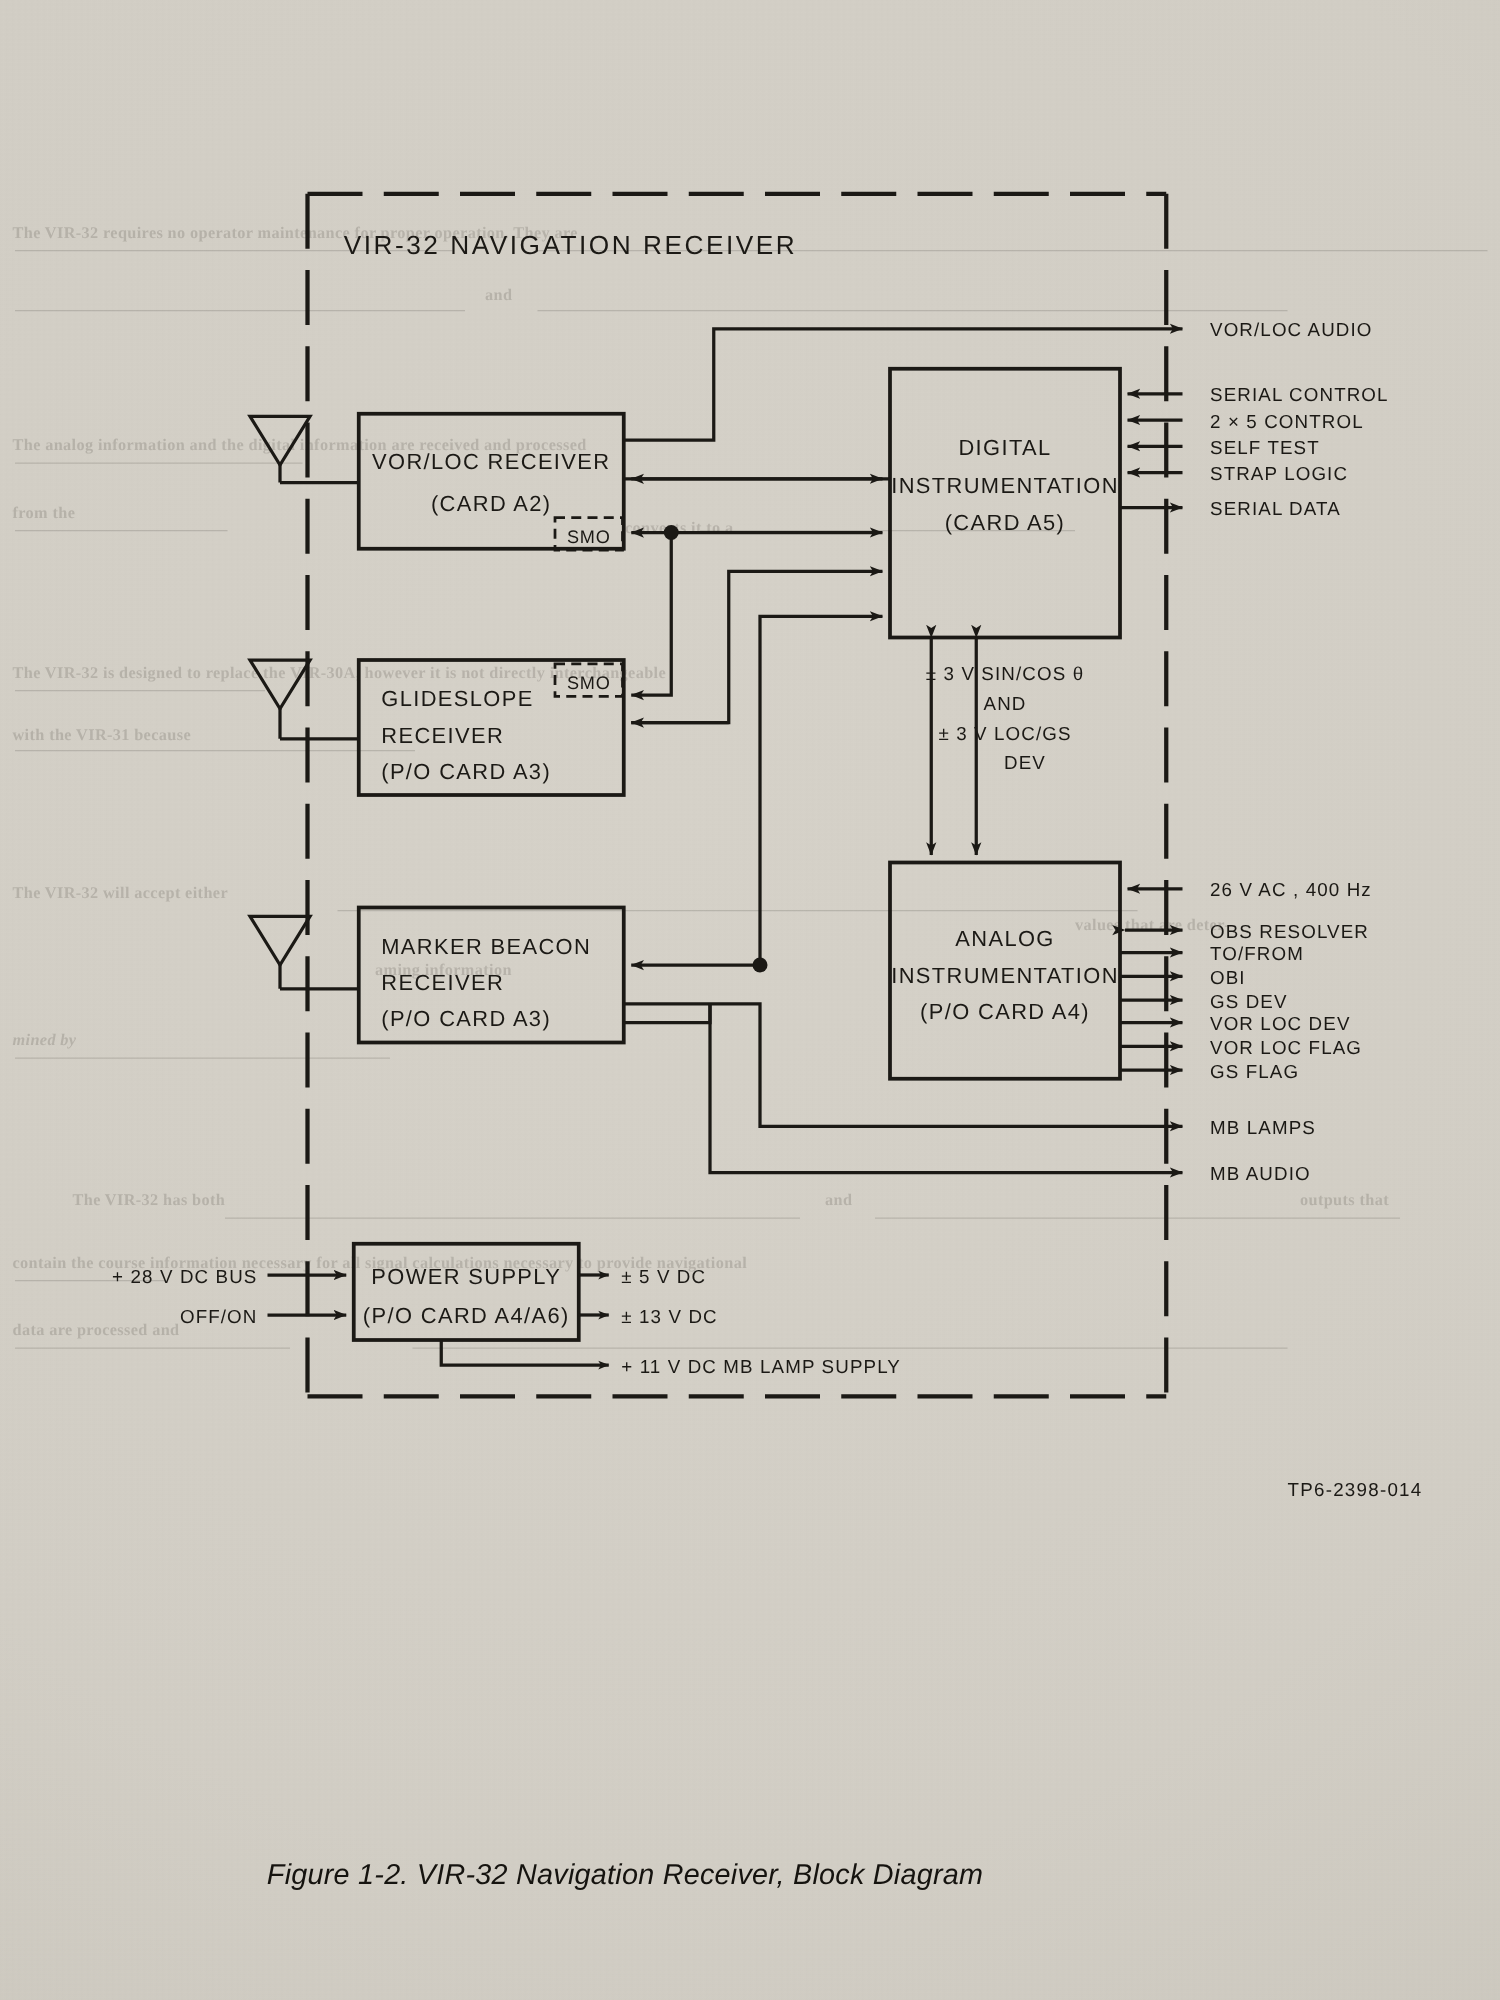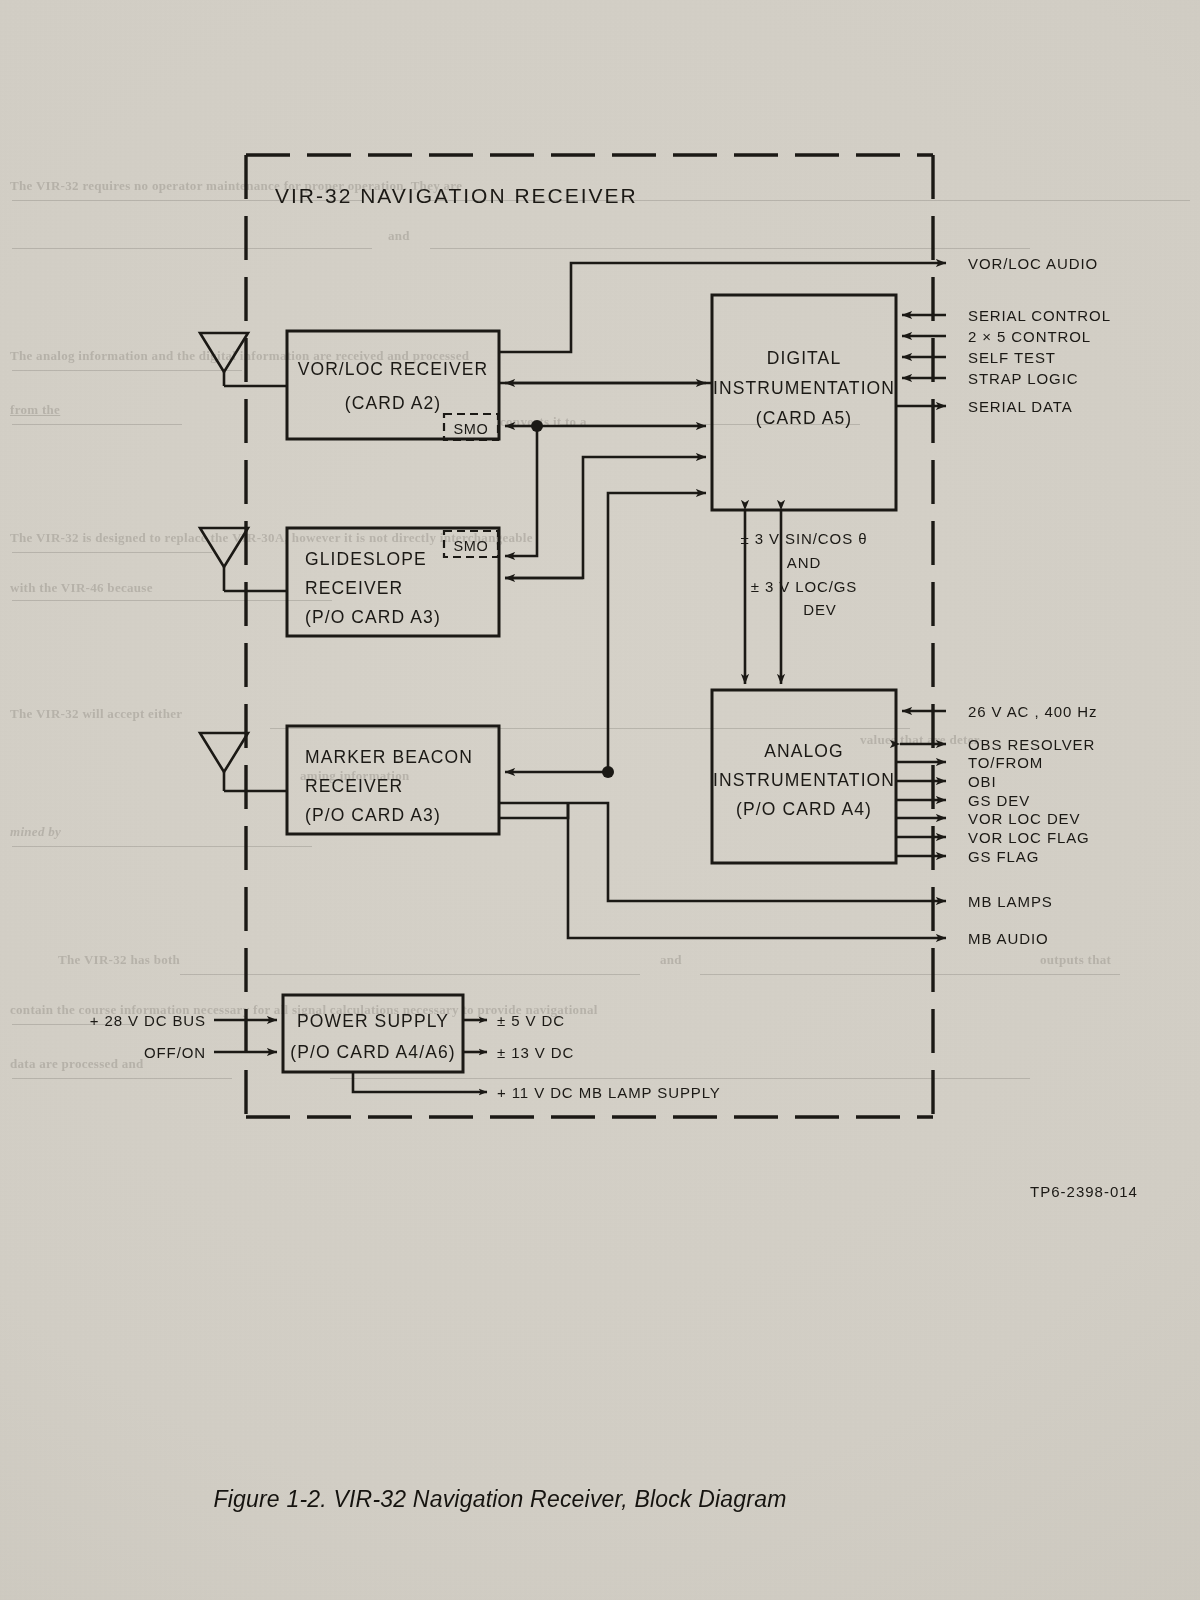--- a/index.html
+++ b/index.html
@@ -77,24 +77,24 @@
   line, rect, path, polyline, polygon { shape-rendering: geometricPrecision; }
 </style>
 </head>
 <body>
 
 <div id="page"></div>
 <div id="ghosts">
     <div class="ghost-line" style="left: 10px; top: 178px;">The VIR-32 requires no operator maintenance for proper operation. They are</div>
     <div class="ghost-line" style="left: 388px; top: 228px;">and</div>
     <div class="ghost-line" style="left: 10px; top: 348px;">The analog information and the digital information are received and processed</div>
-    <div class="ghost-line" style="left: 10px; top: 402px; text-decoration: underline;">from the</div>
+    <div class="ghost-line" style="left: 10px; top: 402px;">from the</div>
     <div class="ghost-line" style="left: 500px; top: 402px; margin-top: 12px;">converts it to a</div>
     <div class="ghost-line" style="left: 10px; top: 530px;">The VIR-32 is designed to replace the VIR-30A, however it is not directly interchangeable</div>
-    <div class="ghost-line" style="left: 10px; top: 580px;">with the VIR-46 because</div>
+    <div class="ghost-line" style="left: 10px; top: 580px;">with the VIR-31 because</div>
     <div class="ghost-line" style="left: 10px; top: 706px;">The VIR-32 will accept either</div>
     <div class="ghost-line" style="left: 860px; top: 732px;">values that are deter-</div>
     <div class="ghost-line" style="left: 300px; top: 768px;">aming information</div>
     <div class="ghost-line" style="left: 10px; top: 824px; font-style: italic;">mined by</div>
     <div class="ghost-line" style="left: 10px; top: 952px; margin-left: 48px;">The VIR-32 has both</div>
     <div class="ghost-line" style="left: 660px; top: 952px;">and</div>
     <div class="ghost-line" style="left: 1040px; top: 952px; text-align: right;">outputs that</div>
     <div class="ghost-line" style="left: 10px; top: 1002px;">contain the course information necessary for all signal calculations necessary to provide navigational</div>
     <div class="ghost-line" style="left: 10px; top: 1056px; text-align: right;">data are processed and</div>
     <div class="ghost-rule" style="left: 12px; top: 200px; width: 350px;"></div>

